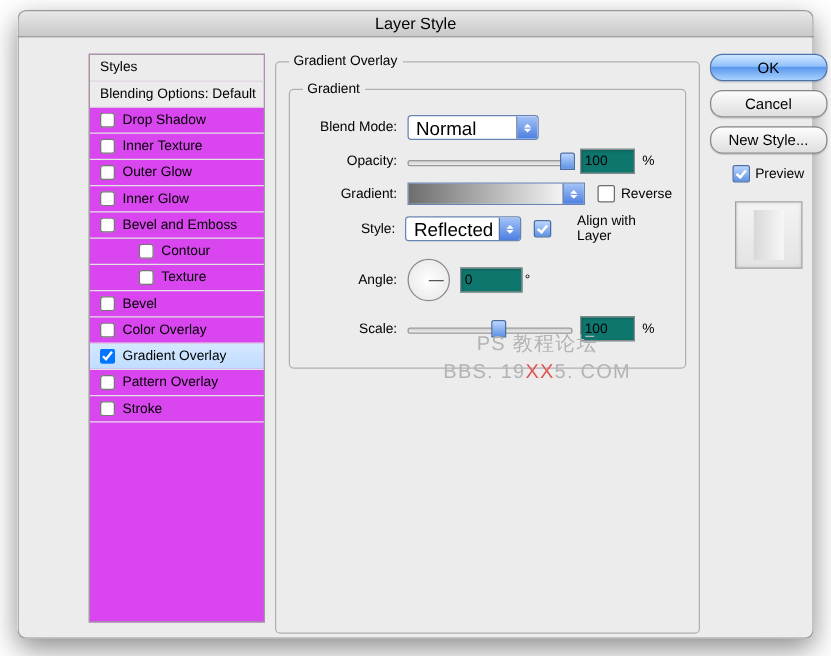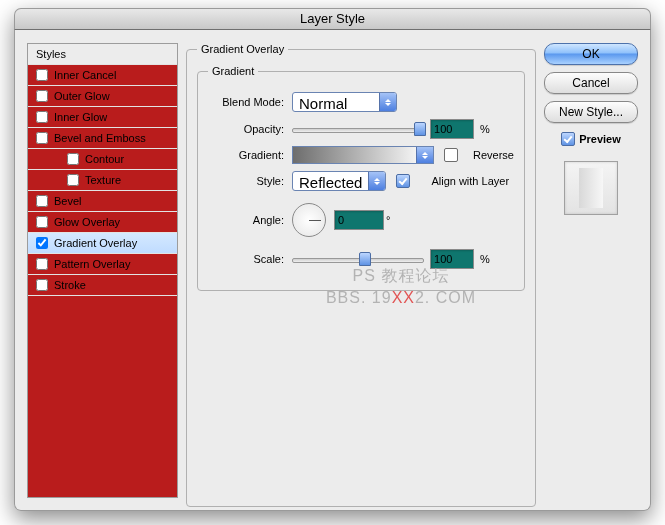--- a/index.html
+++ b/index.html
@@ -11,21 +11,21 @@
               background:linear-gradient(#e8e8e8,#c8c8c8);
               border-top-left-radius:7px; border-top-right-radius:7px;
               border:1px solid #9a9a9a; border-bottom-color:#6f6f6f;
               text-align:center; line-height:20px; font-size:13px; z-index:3; }
   .content { position:absolute; top:29px; left:14px; right:14px; bottom:14px;
              background:#ececec; border:1px solid #9a9a9a; border-top:0;
              border-bottom-left-radius:7px; border-bottom-right-radius:7px;
              padding:14px 12px 12px 12px; z-index:2; box-sizing:border-box;
              display:flex; gap:8px; }
   
-  .sidebar { width:150px; border:1px solid #9c9c9c; background:#b91c1c; font-size:11px; }
+  .sidebar { width:150px; border:1px solid #9c9c9c; background:#d946ef; font-size:11px;margin-left:44px; }
   .sidebar .row { padding:4px 6px 4px 8px; border-bottom:1px solid #e3e3e3; cursor:default;
                   display:flex; align-items:center; gap:4px; white-space:nowrap; }
   .sidebar .row.header { background:#ececec; font-weight:normal; }
   .sidebar .row.sub { padding-left:39px; }
   .sidebar .row.active { background:linear-gradient(#d4e8ff,#c0dcff); }
   .sidebar input[type=checkbox]{ margin:0 2px 0 0; width:12px; height:12px; }
   
   .main { flex:1; position:relative; }
   fieldset { border:1px solid #b0b0b0; border-radius:4px; margin:0; padding:8px 10px 14px 10px; }
   fieldset.outer { height:440px; position:relative; }
@@ -79,21 +79,21 @@
   .mac-check.on::after{content:"";position:absolute;left:2px;top:3px;width:6px;height:3px;
        border-left:2px solid #fff;border-bottom:2px solid #fff;transform:rotate(-50deg);}
   
   .rcol { width:94px; display:flex; flex-direction:column; gap:7px; align-items:center; }
   .mac-btn { width:92px; height:20px; border:1px solid #888; border-radius:10px;
              background:linear-gradient(#fdfdfd,#dedede); font-size:12px; cursor:default;
              display:flex; align-items:center; justify-content:center;
              box-shadow:0 1px 1px rgba(0,0,0,.15); }
   .mac-btn.default { background:linear-gradient(#cfe6ff 0%,#8fc1fb 45%,#5a98ee 50%,#a9d1ff 100%);
                      border-color:#4d72ab; font-weight:normal;text-align:right; }
-  .preview-row { display:flex; align-items:center; gap:4px; margin-top:2px;font-weight:bold; }
+  .preview-row { display:flex; align-items:center; gap:4px; margin-top:2px; }
   .preview-box { width:52px; height:52px; border:1px solid #a0a0a0; margin-top:8px;
                  background:linear-gradient(to bottom,#f4f4f4,#e3e3e3);
                  box-shadow:inset 0 0 3px rgba(0,0,0,.15); position:relative; }
   .preview-box::after{content:"";position:absolute;left:14px;right:14px;top:6px;bottom:6px;
        background:linear-gradient(to right,#d8d8d8,#f7f7f7);}
   
   .wm { position:absolute; left:80px; right:0; top:210px; text-align:center;
         font-size:16px; color:#b3b3b3; line-height:22px; pointer-events:none; letter-spacing:1px; }
   .wm .xx{color:#e15555;}
 </style>
@@ -104,24 +104,31 @@
   <div class="shadow"></div>
   <div class="titlebar">
     <span>Layer Style</span>
   </div>
   <div class="content">
 
     <div class="sidebar">
       <div class="row header">
         <span>Styles</span>
       </div>
+      <div class="row header">
+        <span>Blending Options: Default</span>
+      </div>
       <div id="sidebar-items">
           <div class="row">
             <input type="checkbox" style="">
-            <span>Inner Cancel</span>
+            <span>Drop Shadow</span>
+          </div>
+          <div class="row">
+            <input type="checkbox" style="">
+            <span>Inner Texture</span>
           </div>
           <div class="row">
             <input type="checkbox" style="">
             <span>Outer Glow</span>
           </div>
           <div class="row">
             <input type="checkbox" style="">
             <span>Inner Glow</span>
           </div>
           <div class="row">
@@ -135,21 +142,21 @@
           <div class="row sub">
             <input type="checkbox" style="">
             <span>Texture</span>
           </div>
           <div class="row">
             <input type="checkbox" style="">
             <span>Bevel</span>
           </div>
           <div class="row">
             <input type="checkbox" style="">
-            <span>Glow Overlay</span>
+            <span>Color Overlay</span>
           </div>
           <div class="row active">
             <input type="checkbox" checked="" style="">
             <span>Gradient Overlay</span>
           </div>
           <div class="row">
             <input type="checkbox" style="">
             <span>Pattern Overlay</span>
           </div>
           <div class="row">
@@ -183,21 +190,21 @@
             <span style="margin-left:6px">%</span>
           </div>
 
           <div class="form-row">
             <span class="lbl">Gradient:</span>
             <span class="grad-swatch">
               <span class="sw"></span>
               <span class="sel-btn"></span>
             </span>
             <span class="mac-check" id="reverse-check" style="margin-left:10px"></span>
-            <span style="margin-left:15px">Reverse</span>
+            <span style="margin-left:5px">Reverse</span>
           </div>
 
           <div class="form-row">
             <span class="lbl">Style:</span>
             <span class="mac-select">
               <span class="sel-val">Reflected</span>
               <span class="sel-btn"></span>
             </span>
             <span class="mac-check on" id="align-check" style="margin-left:10px"></span>
             <span style="margin-left:21px">Align with Layer</span>
@@ -217,21 +224,21 @@
               <span class="thumb" id="scale-thumb" style="left: 67.1px;"></span>
             </span>
             <input class="numfield" style="margin-left: 6px;" value="100">
             <span style="margin-left:6px">%</span>
           </div>
         </fieldset>
 
         <div class="wm">
           <div>PS 教程论坛</div>
           <div>
-            <span>BBS. 19</span><span class="xx">XX</span><span>2. COM</span>
+            <span>BBS. 19</span><span class="xx">XX</span><span>5. COM</span>
           </div>
         </div>
       </fieldset>
     </div>
 
     <div class="rcol">
       <div class="mac-btn default">
         <span>OK</span>
       </div>
       <div class="mac-btn">

